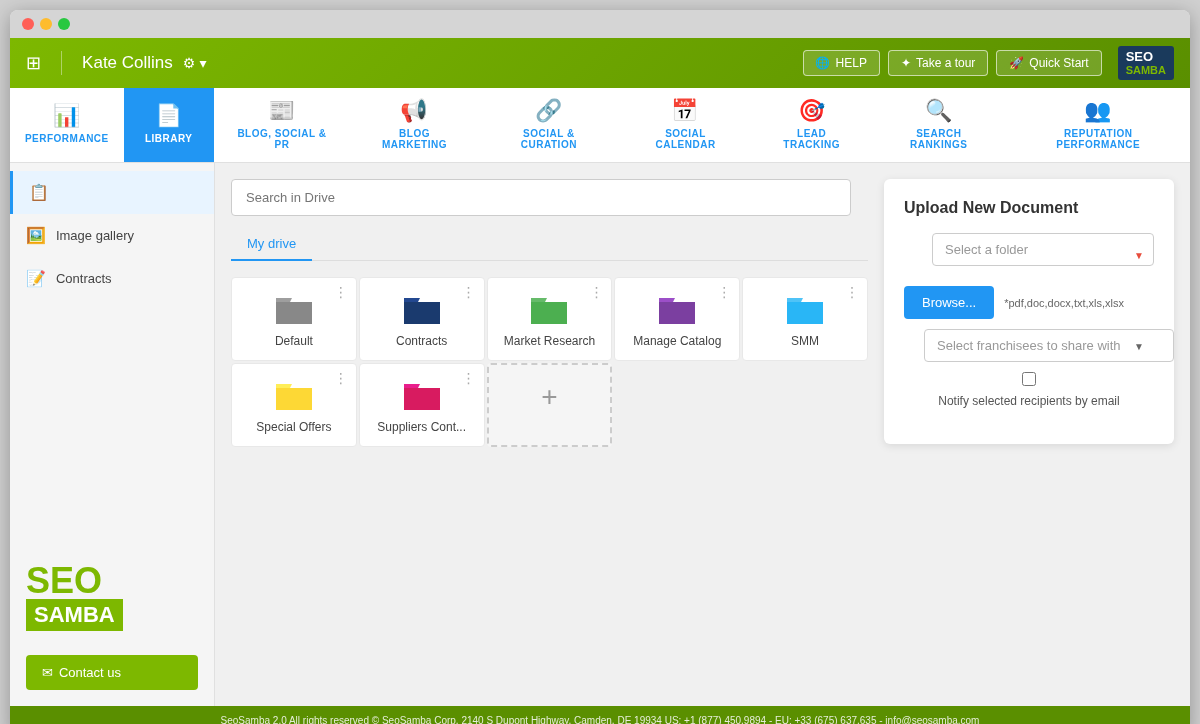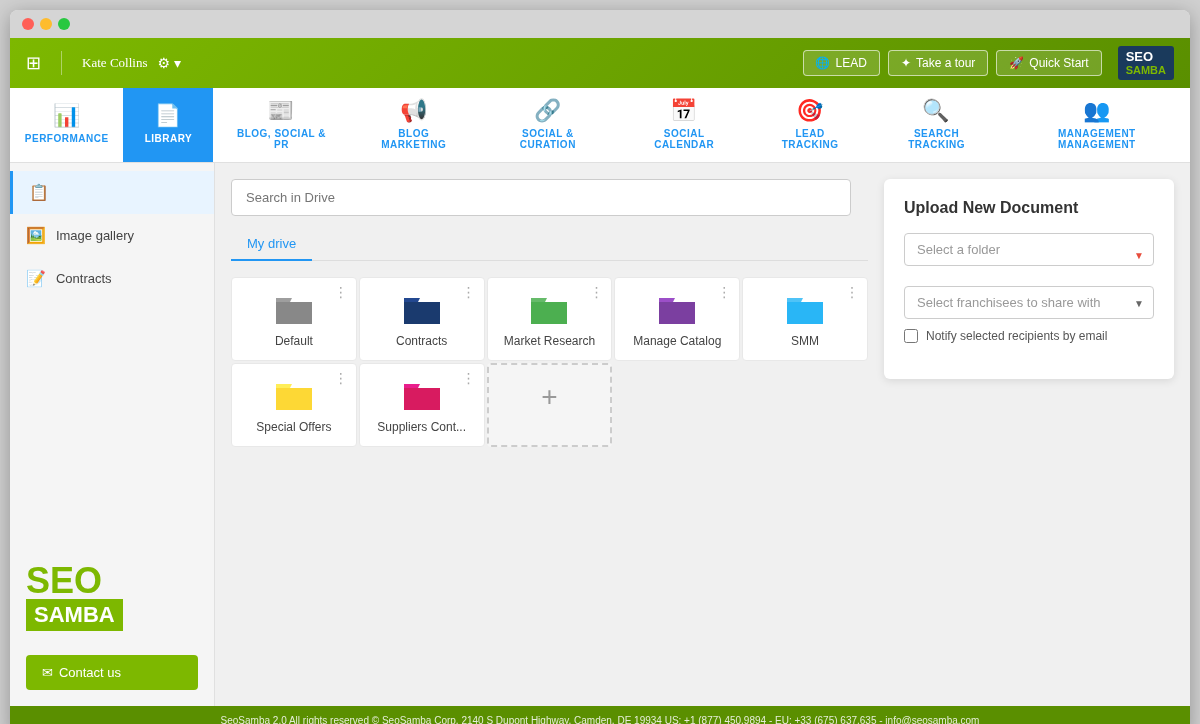--- a/index.html
+++ b/index.html
@@ -47,23 +47,22 @@
       cursor: pointer;
     }
     .divider-v {
       width: 1px;
       height: 24px;
       background: rgba(255,255,255,0.4);
       margin: 0 10px;
     }
     .user-name {
       color: white;
-      font-size: 13px;
+      font-size: 17px;
       font-weight: 500;
-      font-family: Liberation Serif, serif;
     }
     .settings-btn {
       background: none;
       border: none;
       color: white;
       font-size: 14px;
       cursor: pointer;
       display: flex;
       align-items: center;
       gap: 4px;
@@ -282,20 +281,21 @@
       font-size: 13px;
       color: #999;
       background: white;
       appearance: none;
       cursor: pointer;
       margin-bottom: 10px;
     }
     .select-wrapper {
       position: relative;
       margin-bottom: 10px;
+      margin-left: 28px;
     }
     .select-wrapper::after {
       content: '▼';
       position: absolute;
       right: 10px;
       top: 50%;
       transform: translateY(-50%);
       font-size: 10px;
       color: #e74c3c;
       pointer-events: none;
@@ -327,36 +327,38 @@
     .franchise-select {
       width: 100%;
       border: 1px solid #ccc;
       border-radius: 4px;
       padding: 8px 12px;
       font-size: 13px;
       color: #999;
       background: white;
       appearance: none;
       cursor: pointer;
+      margin-left: 20px;
     }
     .franchise-wrapper::after {
       content: '▼';
       position: absolute;
       right: 10px;
       top: 50%;
       transform: translateY(-50%);
       font-size: 10px;
       color: #666;
       pointer-events: none;
     }
     .notify-row {
       display: flex;
       align-items: center;
       gap: 8px;
       margin-bottom: 16px;
+      flex-direction: column;
     }
     .notify-checkbox {
       width: 14px;
       height: 14px;
       border: 1px solid #ccc;
       cursor: pointer;
     }
     .notify-label {
       font-size: 12px;
       color: #555;
@@ -406,21 +408,21 @@
       <div class="divider-v"></div>
       <span class="user-name">Kate Collins</span>
       <button class="settings-btn">
         <span>⚙</span>
         <span>▾</span>
       </button>
     </div>
     <div class="top-bar-right">
       <button class="top-btn">
         <span>🌐</span>
-        <span>LEAD</span>
+        <span>HELP</span>
       </button>
       <button class="top-btn">
         <span>✦</span>
         <span>Take a tour</span>
       </button>
       <button class="top-btn">
         <span>🚀</span>
         <span>Quick Start</span>
       </button>
       <div class="logo-box">
@@ -454,25 +456,25 @@
     <div class="nav-tab">
       <span class="tab-icon">📅</span>
       <span class="tab-label">SOCIAL CALENDAR</span>
     </div>
     <div class="nav-tab">
       <span class="tab-icon">🎯</span>
       <span class="tab-label">LEAD TRACKING</span>
     </div>
     <div class="nav-tab">
       <span class="tab-icon">🔍</span>
-      <span class="tab-label">SEARCH TRACKING</span>
+      <span class="tab-label">SEARCH RANKINGS</span>
     </div>
     <div class="nav-tab">
       <span class="tab-icon">👥</span>
-      <span class="tab-label">MANAGEMENT MANAGEMENT</span>
+      <span class="tab-label">REPUTATION PERFORMANCE</span>
     </div>
   </div>
 
   <div class="main-layout">
 
     <div class="sidebar">
       <div class="sidebar-item active">
         <span class="si-icon">📋</span>
       </div>
       <div class="sidebar-item">
@@ -581,20 +583,26 @@
 
         <div class="upload-panel">
           <div class="upload-title">Upload New Document</div>
 
           <div class="select-wrapper">
             <select class="select-folder">
               <option value="">Select a folder</option>
             </select>
           </div>
 
+          <div class="browse-row">
+            <button class="browse-btn">
+              <span>Browse...</span>
+            </button>
+            <span class="file-types">*pdf,doc,docx,txt,xls,xlsx</span>
+          </div>
 
           <div class="franchise-wrapper">
             <select class="franchise-select">
               <option value="">Select franchisees to share with</option>
             </select>
           </div>
 
           <div class="notify-row">
             <input type="checkbox" class="notify-checkbox" style="">
             <label class="notify-label">Notify selected recipients by email</label>

